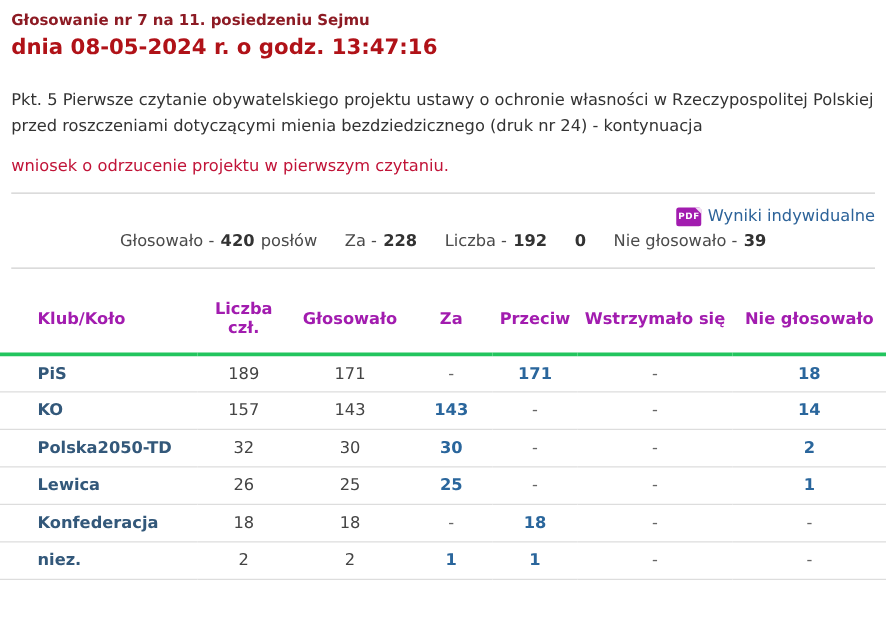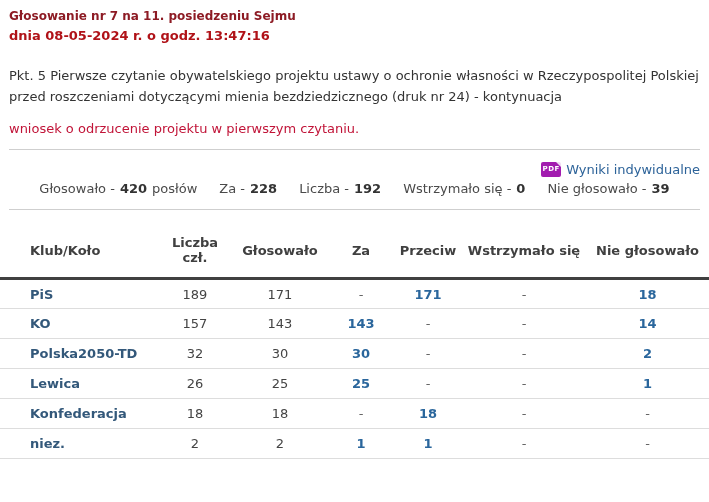--- a/index.html
+++ b/index.html
@@ -5,21 +5,21 @@
   * { margin:0; padding:0; box-sizing:border-box; }
   html,body { background:#ffffff; }
   body {
     width:709px; height:502px; overflow:hidden;
     font-family:"DejaVu Sans","Liberation Sans",sans-serif;
     font-size:13px; color:#333333;
   }
   .pad { padding:0 9px; }
 
   .title { margin-top:9px; font-size:12px; font-weight:bold; color:#8d1b24; }
-  .subtitle { margin-top:5px; font-size:13px; font-weight:bold; color:#b01218; }
+  .subtitle { margin-top:5px; font-size:17px; font-weight:bold; color:#b01218; }
 
   .desc { margin-top:22px; font-size:13px; line-height:21px; color:#333; }
   .motion { margin-top:14px; font-size:13px; color:#c11438; }
 
   .divider { border:none; border-top:1px solid #cfcfcf; margin:13px 9px 0 9px; }
 
   .pdf-row { margin-top:9px; text-align:right; padding-right:9px; height:20px; }
   .pdf-link { display:inline-flex; align-items:center; gap:5px; color:#2d6399; cursor:pointer; }
   .pdf-icon {
     display:inline-block; width:20px; height:15px; background:#a21caf; color:#fff;
@@ -31,22 +31,22 @@
     border-style:solid; border-width:0 5px 5px 0;
     border-color:transparent #ffffff transparent transparent; opacity:0.85;
   }
 
   .summary { margin-top:2px; display:flex; justify-content:center; gap:22px; color:#4a4a4a; }
   .sum-item { display:inline-flex; gap:5px; white-space:nowrap; }
   .sum-item b { color:#333333; }
 
   table { width:709px; border-collapse:collapse; table-layout:fixed; margin-top:16px; }
   thead th {
-    font-size:13px; font-weight:bold; color:#404040; text-align:center;
-    padding:9px 0 12px 0; border-bottom:3px solid #404040;
+    font-size:13px; font-weight:bold; color:#a21caf; text-align:center;
+    padding:9px 0 12px 0; border-bottom:3px solid #22c55e;
   }
   thead th:first-child { text-align:left; padding-left:30px; }
   tbody td { height:30px; vertical-align:middle; text-align:center; border-bottom:1px solid #dddddd; }
   tbody td:first-child { text-align:left; padding-left:30px; }
   td.club { font-weight:bold; color:#33587a; cursor:pointer; }
   td.num  { color:#444444; }
   td.dash { color:#666666; }
   td.vote-val { font-weight:bold; color:#2a669c; cursor:pointer; }
 </style>
 </head>
@@ -76,21 +76,20 @@
   </span>
   <span class="sum-item">
     <span>Za -</span>
       <b>228</b>
   </span>
   <span class="sum-item">
     <span>Liczba -</span>
       <b>192</b>
   </span>
   <span class="sum-item">
-    <span>Wstrzymało się -</span>
       <b>0</b>
   </span>
   <span class="sum-item">
     <span>Nie głosowało -</span>
       <b>39</b>
   </span>
 </div>
 
 <hr class="divider">
 

